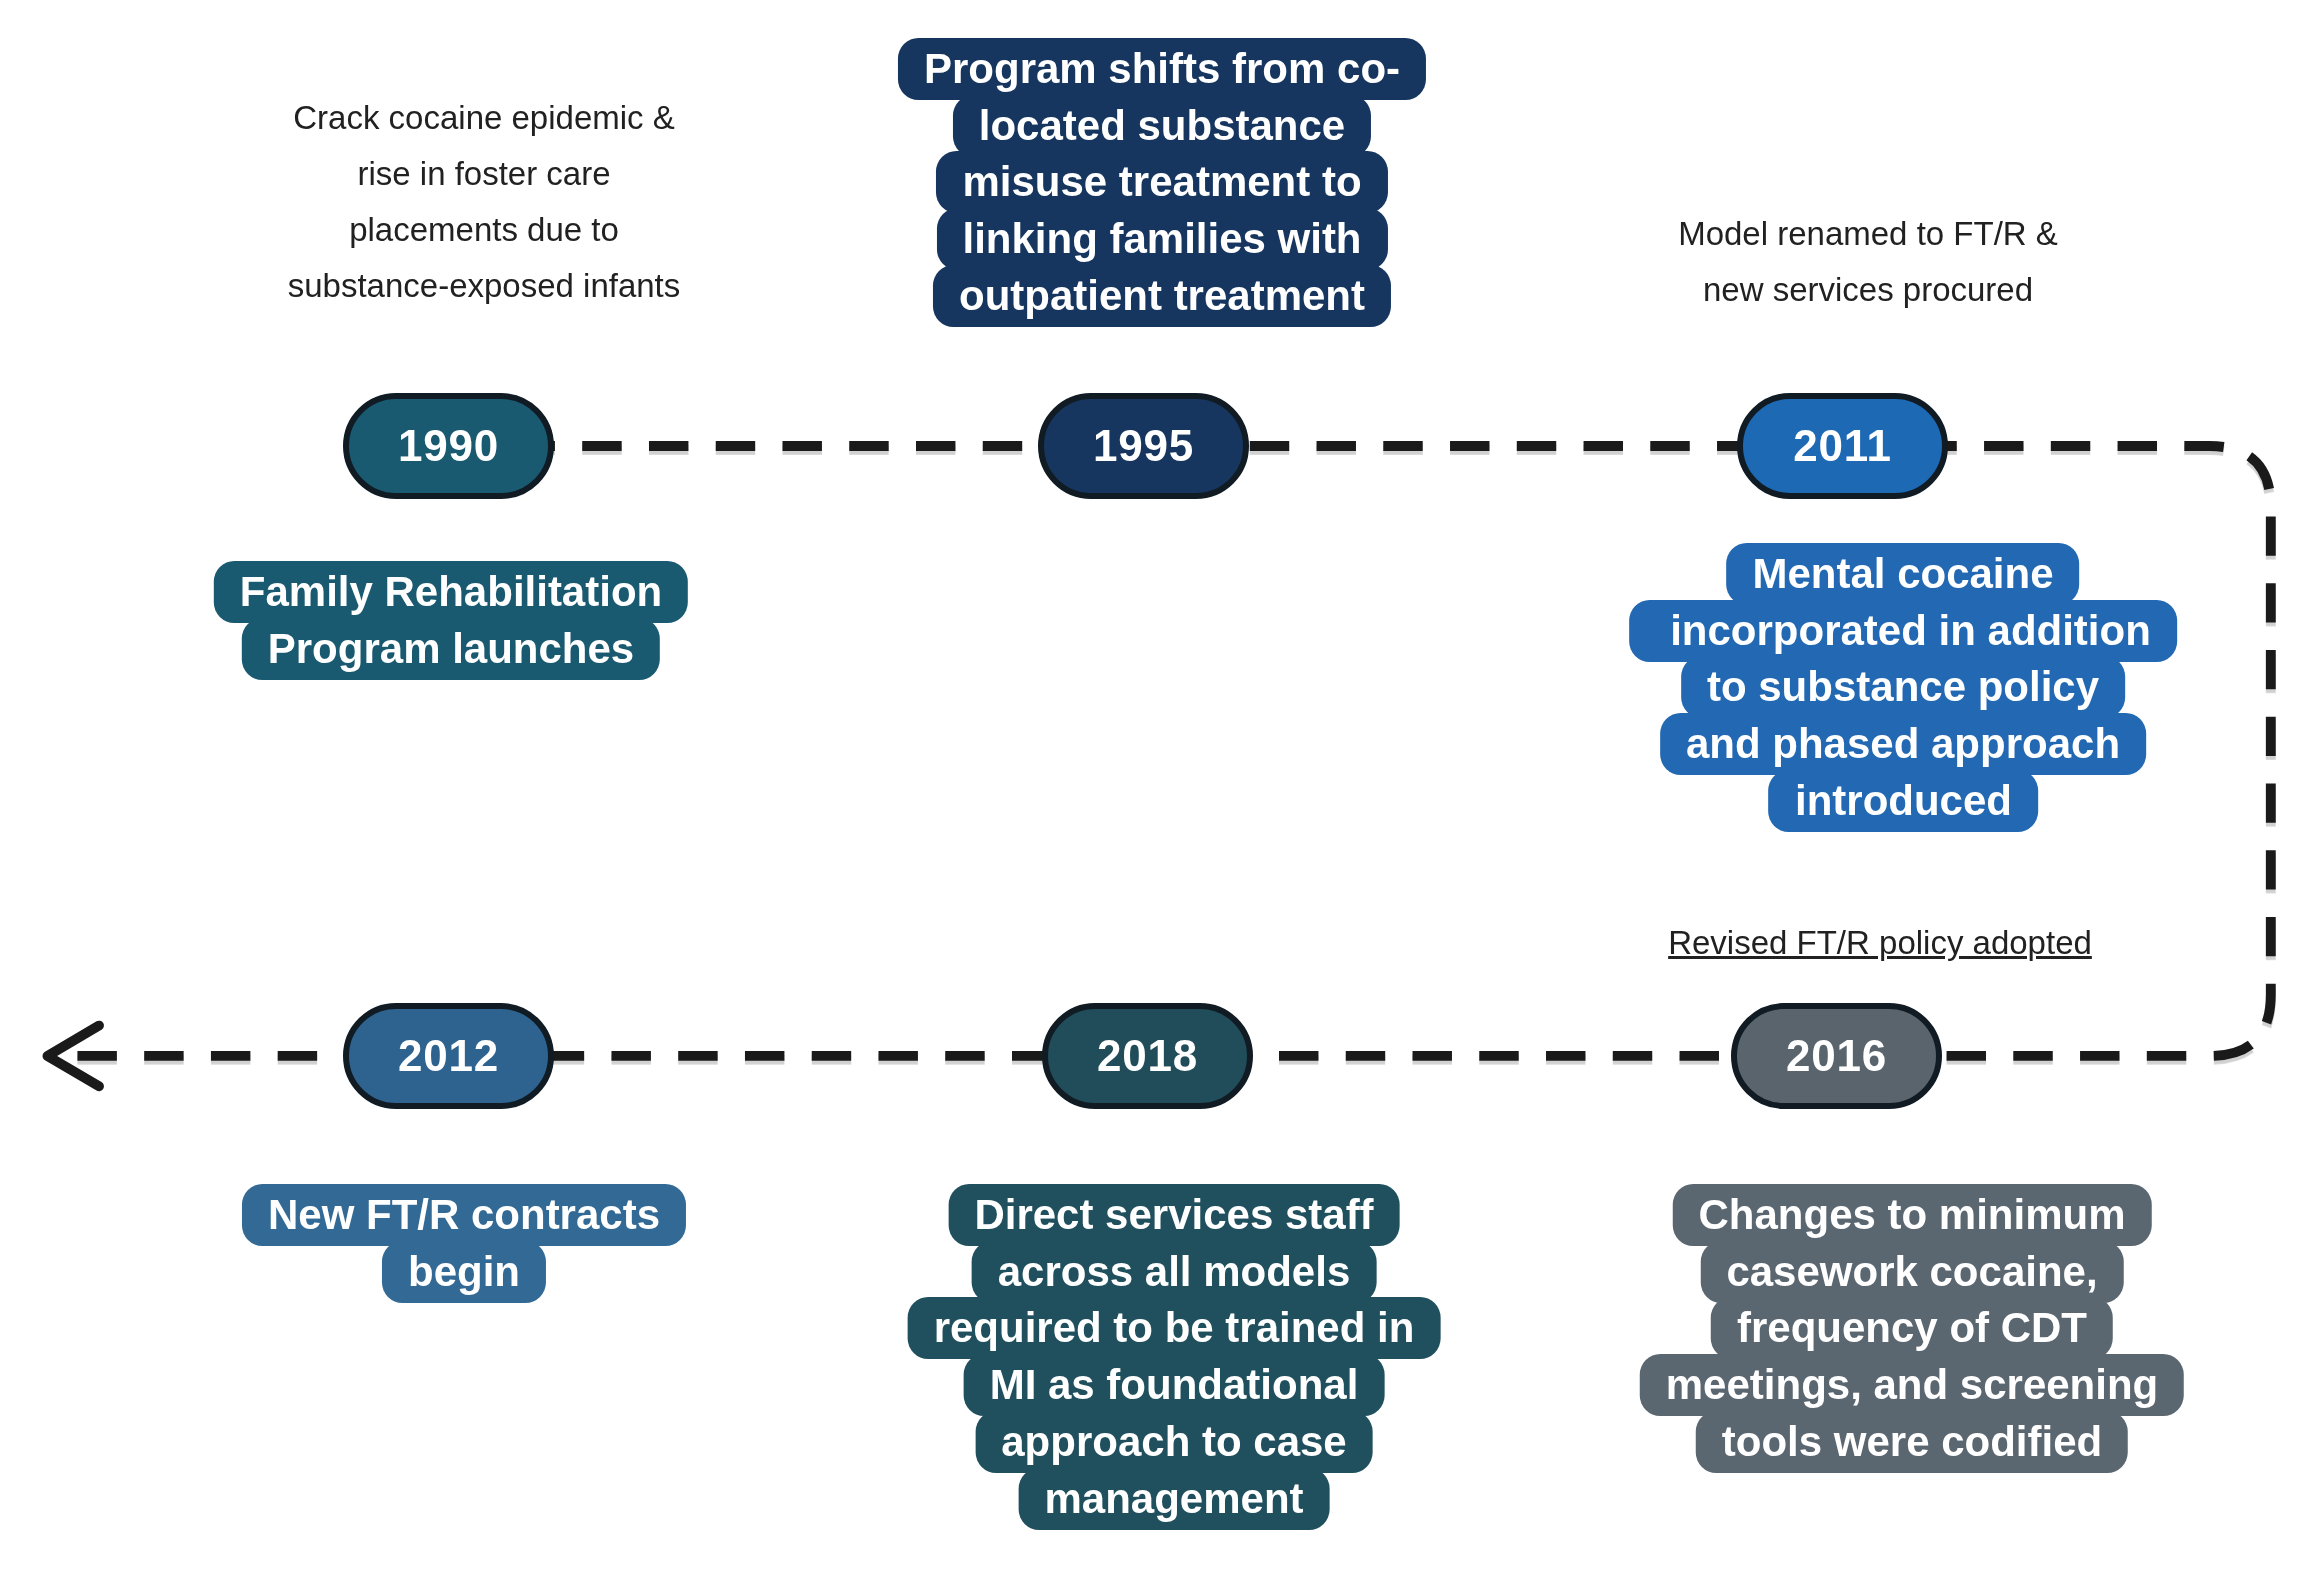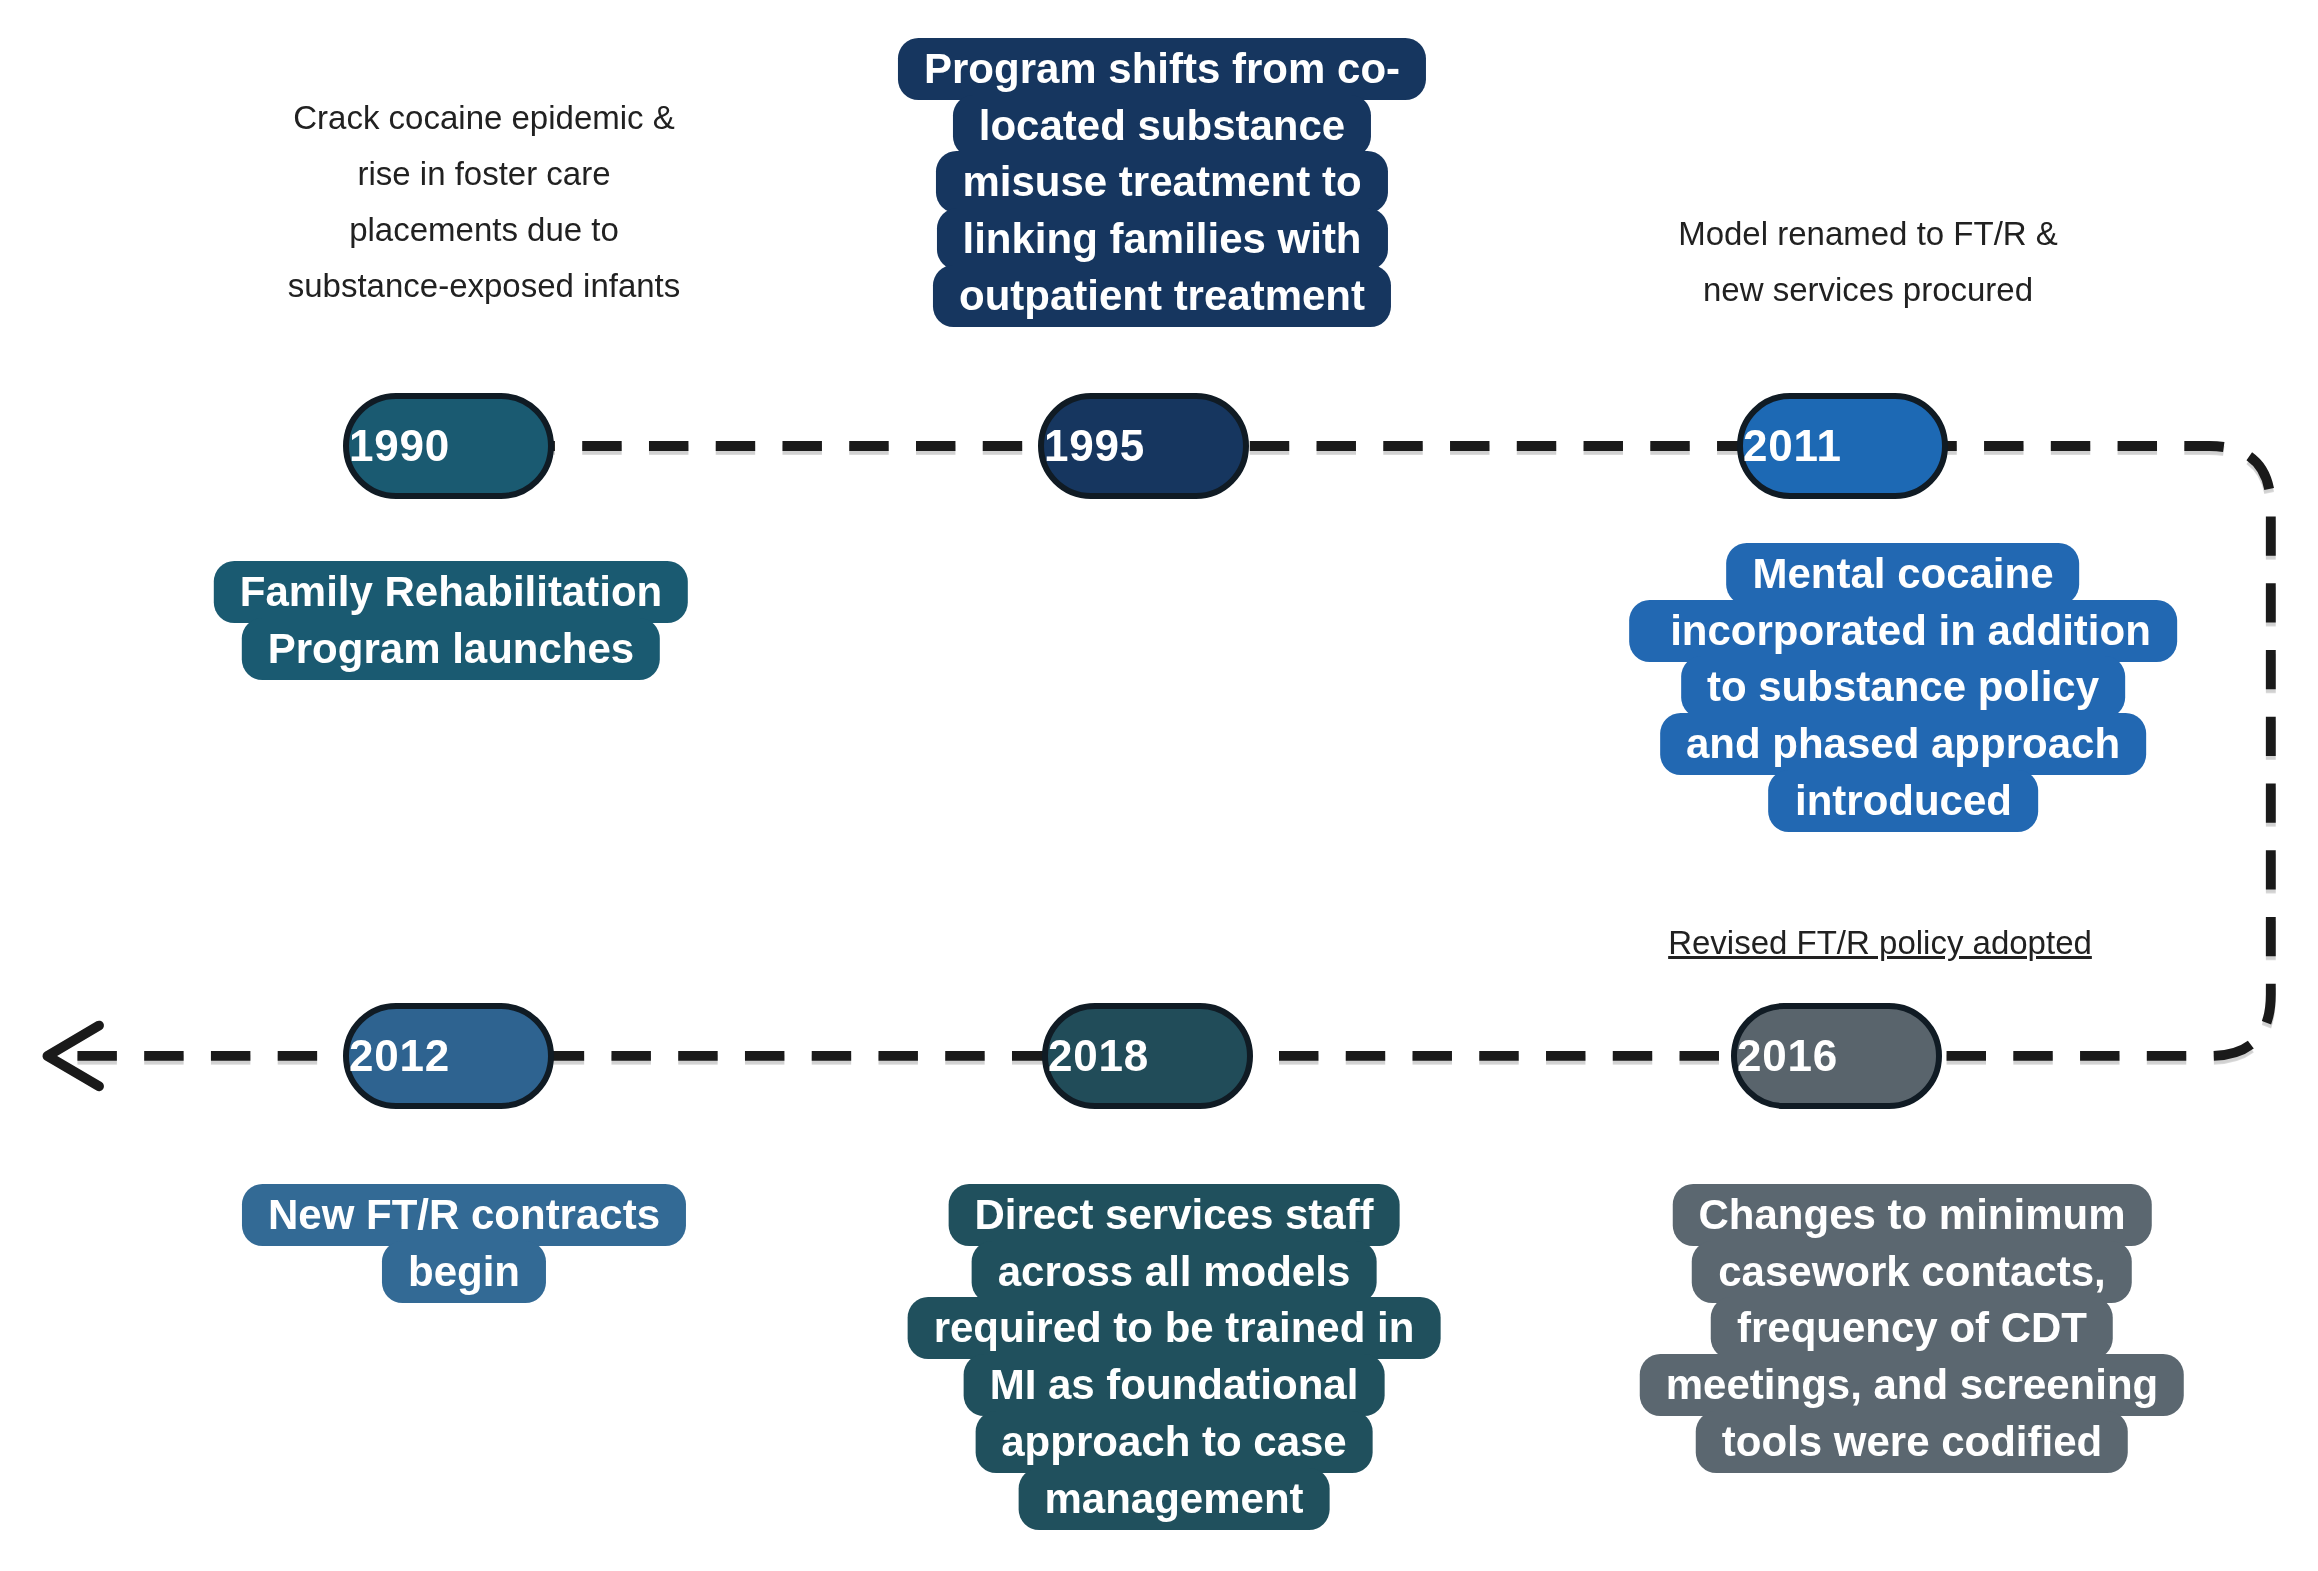--- a/index.html
+++ b/index.html
@@ -10,21 +10,21 @@
     font-family:"Liberation Sans", sans-serif;
     overflow:hidden;
   }
   svg.connector { position:absolute; left:0; top:0; }
   .dash-path { fill:none; stroke-width:13px; stroke-dasharray:52 36; filter:drop-shadow(0 5px 0 rgba(0,0,0,0.18)); }
   .arrow-head { fill:none; stroke-width:13px; stroke-linecap:round; stroke-linejoin:round; }
 
   .pill {
     position:absolute; width:211px; height:106px; box-sizing:border-box;
     border:6.8px solid #101b24; border-radius:55px;
-    display:flex; align-items:center; 
+    display:flex; align-items:center; justify-content:center;
     color:#ffffff; font-weight:bold; font-size:44px; letter-spacing:0.8px;
     z-index:3;
   }
   #pill-1990 { left:343px;  top:393px; }
   #pill-1995 { left:1038px; top:393px; }
   #pill-2011 { left:1737px; top:393px; }
   #pill-2016 { left:1731px; top:1003px; }
   #pill-2018 { left:1042px; top:1003px; }
   #pill-2020 { left:343px;  top:1003px; }
 
@@ -108,21 +108,21 @@
   <div class="hbox" id="box-2011">
     <div class="hline" style="background-color: rgb(34, 104, 178);">Mental cocaine</div>
     <div class="hline" style="background-color: rgb(34, 104, 178); padding-left: 41px;">incorporated in addition</div>
     <div class="hline" style="background-color: rgb(34, 104, 178);">to substance policy</div>
     <div class="hline" style="background-color: rgb(34, 104, 178);">and phased approach</div>
     <div class="hline" style="background-color: rgb(34, 104, 178); padding-left: 27px;">introduced</div>
   </div>
 
   <div class="hbox" id="box-2016">
     <div class="hline" style="background-color: rgb(91, 103, 112);">Changes to minimum</div>
-    <div class="hline" style="background-color: rgb(91, 103, 112);">casework contacts,</div>
+    <div class="hline" style="background-color: rgb(91, 103, 112);">casework cocaine,</div>
     <div class="hline" style="background-color: rgb(91, 103, 112);">frequency of CDT</div>
     <div class="hline" style="background-color: rgb(91, 103, 112);">meetings, and screening</div>
     <div class="hline" style="background-color: rgb(91, 103, 112);">tools were codified</div>
   </div>
 
   <div class="hbox" id="box-2018">
     <div class="hline" style="background-color: rgb(32, 80, 93);">Direct services staff</div>
     <div class="hline" style="background-color: rgb(32, 80, 93);">across all models</div>
     <div class="hline" style="background-color: rgb(32, 80, 93);">required to be trained in</div>
     <div class="hline" style="background-color: rgb(32, 80, 93);">MI as foundational</div>

